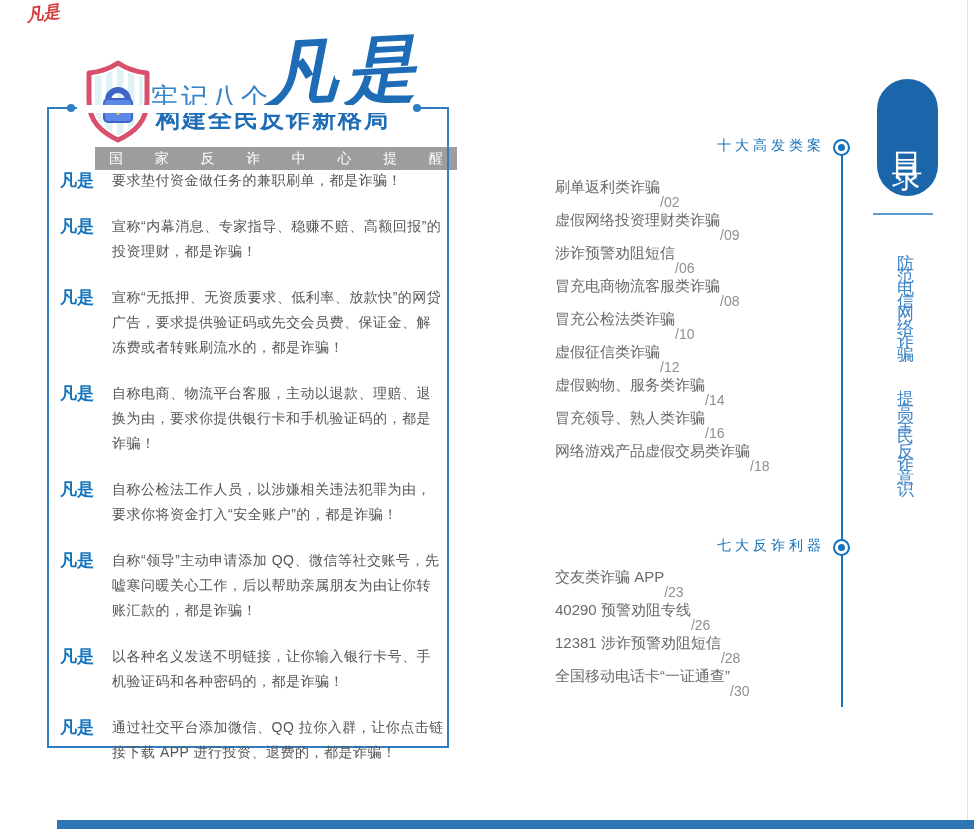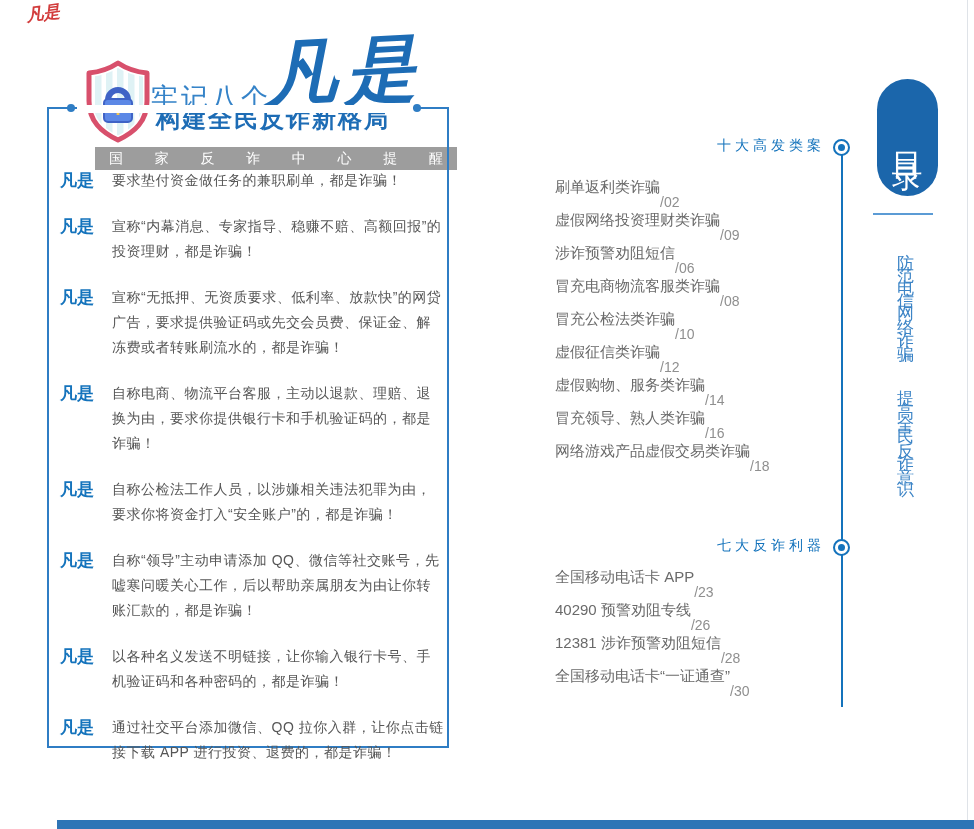--- a/index.html
+++ b/index.html
@@ -184,21 +184,21 @@
     </div>
     <div class="entry">
       <span class="entry-label">网络游戏产品虚假交易类诈骗</span>
       <span class="entry-page">/18</span>
     </div>
   </div>
 
   <div class="sec-title t2">七大反诈利器</div>
   <div class="entries e2">
     <div class="entry">
-      <span class="entry-label">全国移动电话卡 APP</span>
+      <span class="entry-label">交友类诈骗 APP</span>
       <span class="entry-page">/23</span>
     </div>
     <div class="entry">
       <span class="entry-label">40290 预警劝阻专线</span>
       <span class="entry-page">/26</span>
     </div>
     <div class="entry">
       <span class="entry-label">12381 涉诈预警劝阻短信</span>
       <span class="entry-page">/28</span>
     </div>

